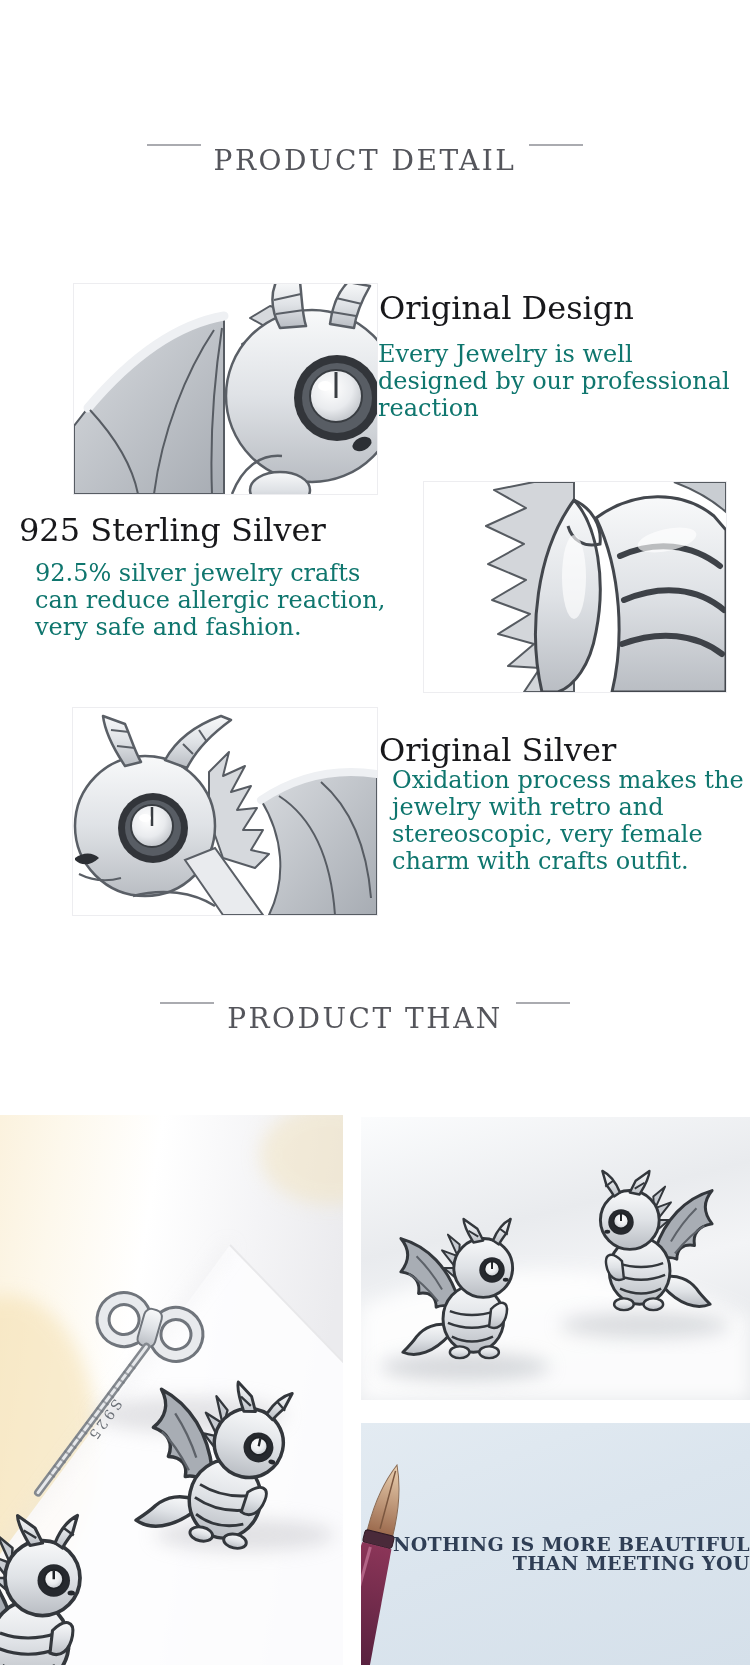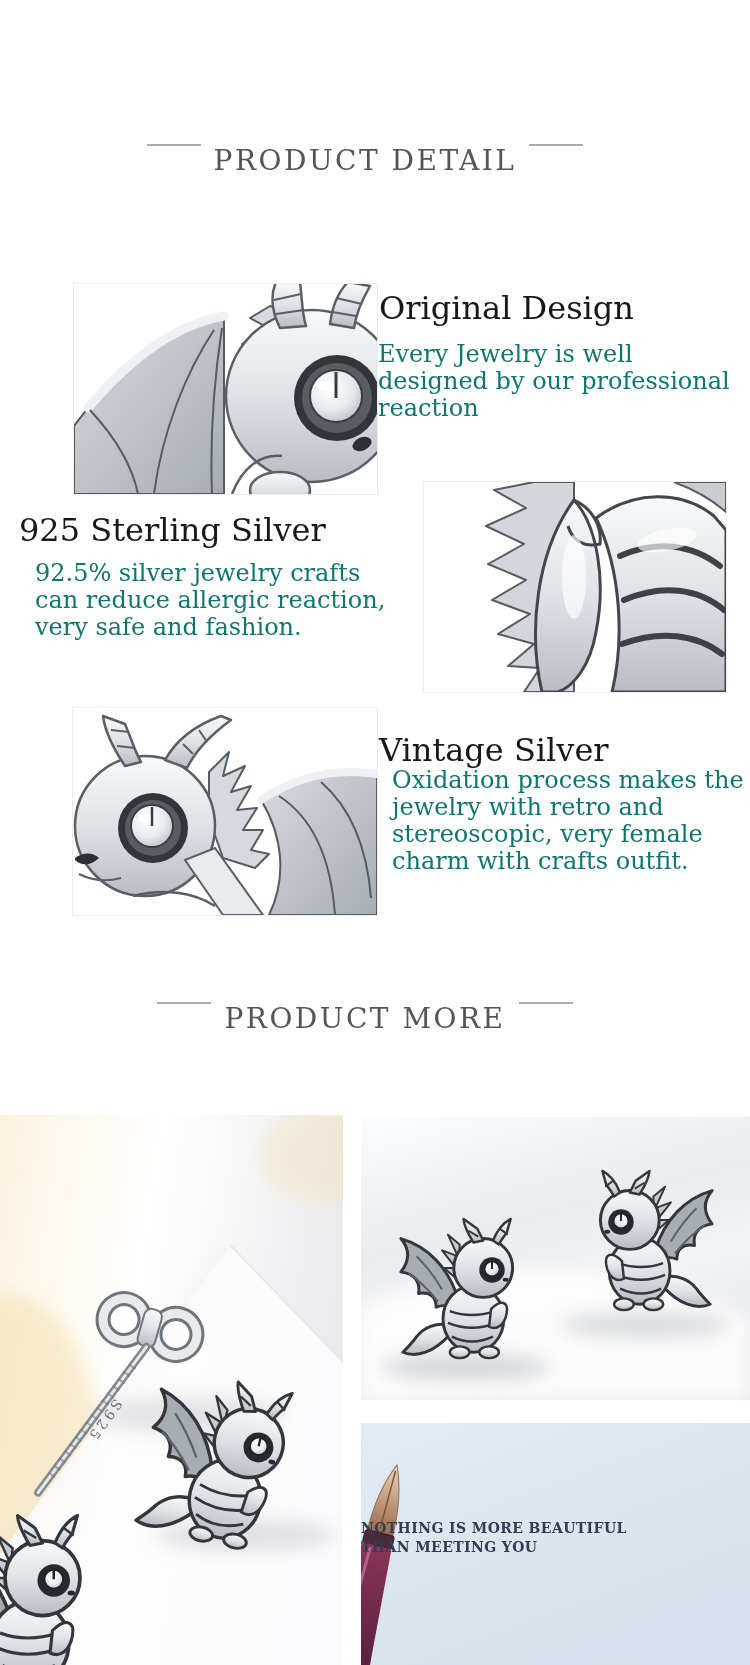--- a/index.html
+++ b/index.html
@@ -33,22 +33,22 @@
   .ill svg{display:block;width:100%;height:100%;}
 
   
   .photo{position:absolute;overflow:hidden;}
   #photoL {left:0;   top:1115px;width:343px;height:550px;}
   #photoR1{left:361px;top:1117px;width:389px;height:283px;}
   #photoR2{left:361px;top:1423px;width:389px;height:242px;
            background:linear-gradient(160deg,#e3ebf2 0%,#dbe5ee 45%,#d5e0ea 100%);}
   .photo svg{display:block;width:100%;height:100%;}
 
-  #photoR2 .caption{position:absolute;left:0;top:96px;width:100%;text-align:left;
-      font-weight:bold;font-size:14px;line-height:19px;letter-spacing:0.4px;color:#2f3e55;}
+  #photoR2 .caption{position:absolute;left:0;top:112px;width:100%;text-align:right;
+      font-weight:bold;font-size:19px;line-height:19px;letter-spacing:0.4px;color:#2f3e55;}
   #photoR2 svg.pen{position:absolute;left:0;top:0;width:140px;height:242px;}
 </style>
 </head>
 <body>
 
 <div class="page">
 
   <svg width="0" height="0" style="position:absolute" aria-hidden="true">
     <defs>
       <radialGradient id="gBall" cx="40%" cy="35%" r="75%">
@@ -175,31 +175,31 @@
       <circle cx="79" cy="118" r="21" fill="url(#gBall)" stroke="#393d42" stroke-width="2"></circle>
       <line x1="79" y1="99" x2="79" y2="118" stroke="#393d42" stroke-width="2.5"></line>
       <ellipse cx="72" cy="110" rx="6" ry="4" fill="#ffffff" opacity="0.95"></ellipse>
       <path d="M2 150 C 10 144 20 144 26 150 C 18 158 8 158 2 152 Z" fill="#2c2f34"></path>
       <path d="M6 166 Q 26 176 48 170" fill="none" stroke="#5a5f66" stroke-width="2"></path>
       <path d="M112 152 L150 207 L190 207 L142 140 Z" fill="#e9ebee" stroke="#5a5f66" stroke-width="2"></path>
       <path d="M60 188 C 90 180 120 184 142 198" fill="none" stroke="#5a5f66" stroke-width="2.5"></path>
     </svg>
   </figure>
 
-  <h3 class="ftitle" id="f3-title">Vintage Silver</h3>
+  <h3 class="ftitle" id="f3-title">Original Silver</h3>
   <div class="fbody" id="f3-body">
     <div class="fline">Oxidation process makes the</div>
     <div class="fline">jewelry with retro and</div>
     <div class="fline">stereoscopic, very female</div>
     <div class="fline">charm with crafts outfit.</div>
   </div>
 
   <div class="sec-head" id="show-head">
     <span class="rule"></span>
-    <h2>PRODUCT MORE</h2>
+    <h2>PRODUCT THAN</h2>
     <span class="rule"></span>
   </div>
 
   <div class="photo" id="photoL">
     <svg viewBox="0 0 343 550">
       <defs>
         <linearGradient id="gCardBg" x1="0" y1="0" x2="1" y2="0.25">
           <stop offset="0%" stop-color="#fbf2de"></stop>
             <stop offset="18%" stop-color="#fdf8ec"></stop>
           <stop offset="45%" stop-color="#ffffff"></stop>

